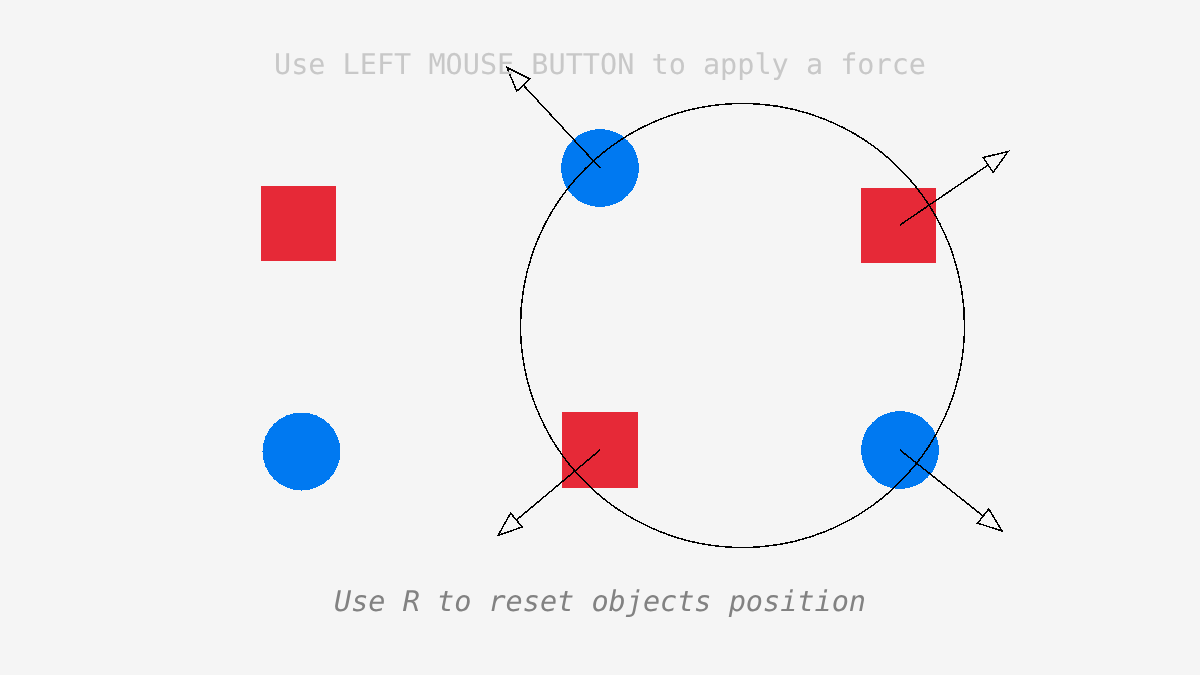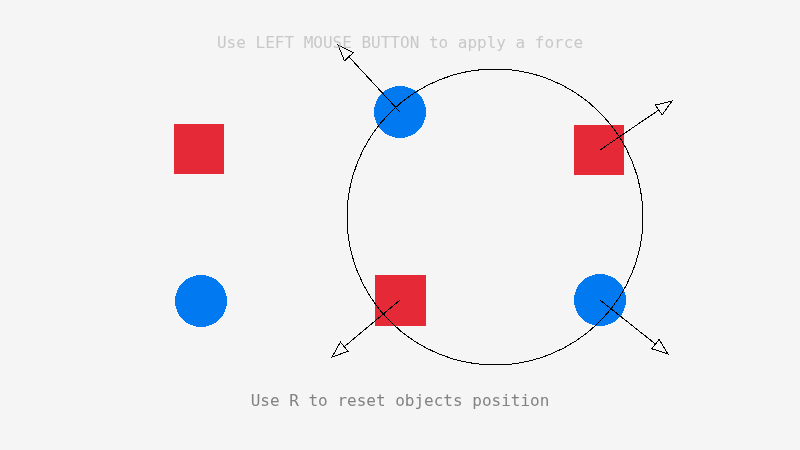--- a/index.html
+++ b/index.html
@@ -13,28 +13,28 @@
   .stage svg {
     position: absolute;
     left: 0;
     top: 0;
   }
   .msg {
     position: absolute;
     left: 0;
     width: 100%;
     text-align: center;
-    font-size: 16px;
+    font-size: 19px;
     line-height: 22px;
     letter-spacing: 0px;
     white-space: pre;
     user-select: none;
   }
   .msg-top { top: 32px; }
-  .msg-bottom { top: 390px; }
+  .msg-bottom { top: 390px; font-style: italic; }
 </style>
 </head>
 <body>
 
 <div class="stage" style="background: rgb(245, 245, 245);">
   <svg width="800" height="450" viewBox="0 0 800 450" shape-rendering="crispEdges">
       <rect x="174" y="124" width="50" height="50" fill="#e62937"></rect>
       <rect x="574" y="125" width="50" height="50" fill="#e62937"></rect>
       <rect x="374.5" y="274.5" width="51" height="51" fill="#e62937"></rect>
       <circle cx="400" cy="112" r="26" fill="#0079f1"></circle>

